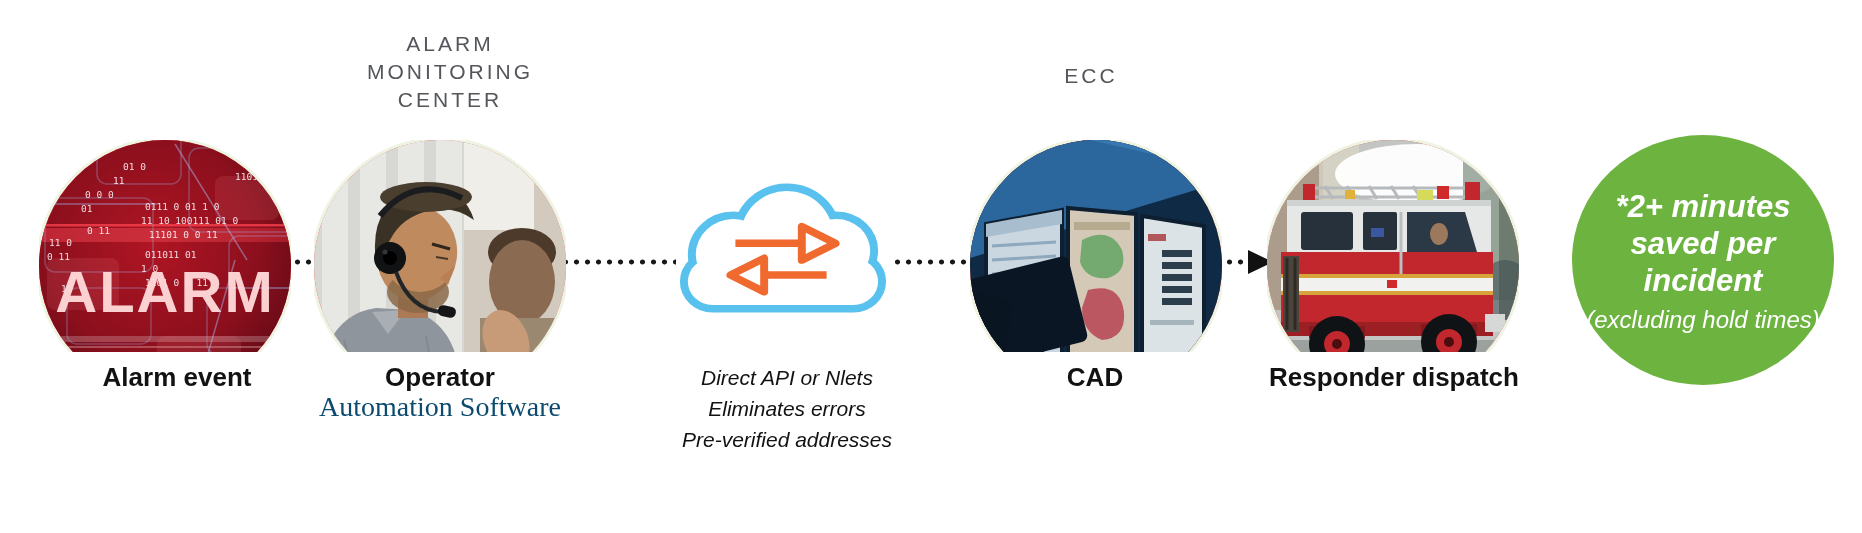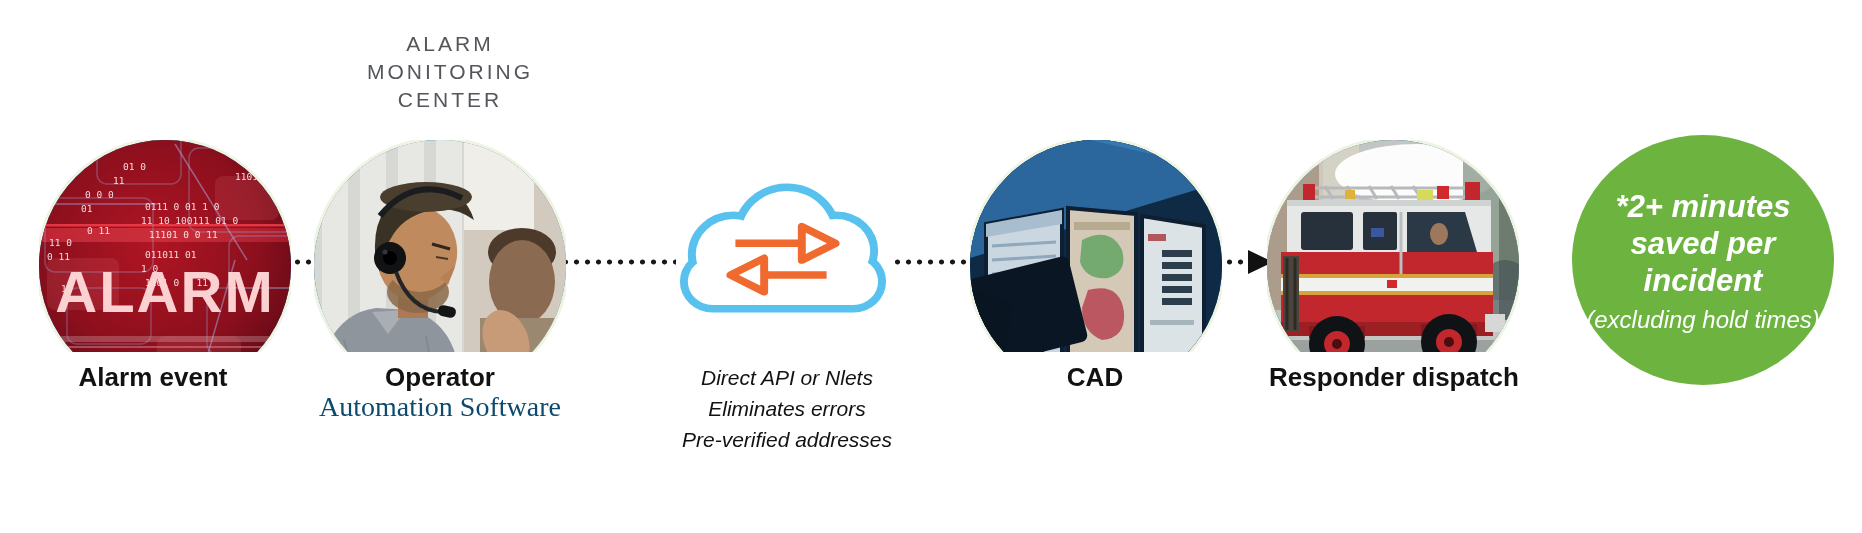--- a/index.html
+++ b/index.html
@@ -12,21 +12,21 @@
     position:absolute;text-align:center;color:#54565b;
     font-size:21px;line-height:28px;letter-spacing:3px;font-weight:400;
   }
   .stage-header .hl{display:block;}
   #hdr-amc{left:280px;top:30px;width:340px;}
   #hdr-ecc{left:1006px;top:62px;width:170px;}
   
   .circle-clip{position:absolute;top:140px;width:252px;height:212px;overflow:hidden;}
   .photo-circle{
     width:252px;height:252px;border-radius:50%;overflow:hidden;
-    box-shadow:0 0 0 3px #eef3e2;background:#0369a1;
+    box-shadow:0 0 0 3px #eef3e2;background:#ef4444;
   }
   .photo-circle svg{display:block;width:252px;height:252px;}
   #c-alarm{left:39px;}
   #c-operator{left:314px;}
   #c-cad{left:970px;}
   #c-truck{left:1267px;}
   
   .dots{
     position:absolute;top:258px;height:8px;
     background-image:radial-gradient(circle,#191919 2.2px,rgba(0,0,0,0) 2.8px);
@@ -46,21 +46,21 @@
   #cloud svg{display:block;width:100%;height:100%;}
   
   .label{
     position:absolute;top:362px;text-align:center;color:#121212;
     font-size:26px;font-weight:700;line-height:30px;
   }
   .sublabel{
     position:absolute;top:392px;text-align:center;color:#0c4a6e;
     font-size:28px;font-weight:400;line-height:30px;font-family:Liberation Serif, serif;
   }
-  #lbl-alarm{left:28px;width:250px;}
+  #lbl-alarm{left:52px;width:250px;}
   #lbl-operator{left:290px;width:300px;}
   #sub-operator{left:280px;width:320px;}
   #lbl-cad{left:1010px;width:170px;}
   #lbl-responder{left:1268px;width:252px;}
   .cloud-caption{
     position:absolute;left:632px;top:362px;width:310px;text-align:center;
     color:#121212;font-size:21px;font-style:italic;line-height:31px;font-weight:400;
   }
   .cloud-caption .cl{display:block;}
   
@@ -76,20 +76,21 @@
 </head>
 <body>
 
 <div id="canvas">
 
   <div id="hdr-amc" class="stage-header">
     <span class="hl">ALARM</span>
     <span class="hl">MONITORING</span>
     <span class="hl">CENTER</span>
   </div>
+  <div id="hdr-ecc" class="stage-header">ECC</div>
 
   <div id="dots-1" class="dots"></div>
   <div id="dots-2" class="dots"></div>
   <div id="dots-3" class="dots"></div>
   <div id="dots-4" class="dots"></div>
   <div class="arrow-head"></div>
 
   <div id="c-alarm" class="circle-clip">
     <div class="photo-circle">
       <svg viewBox="0 0 252 252">

